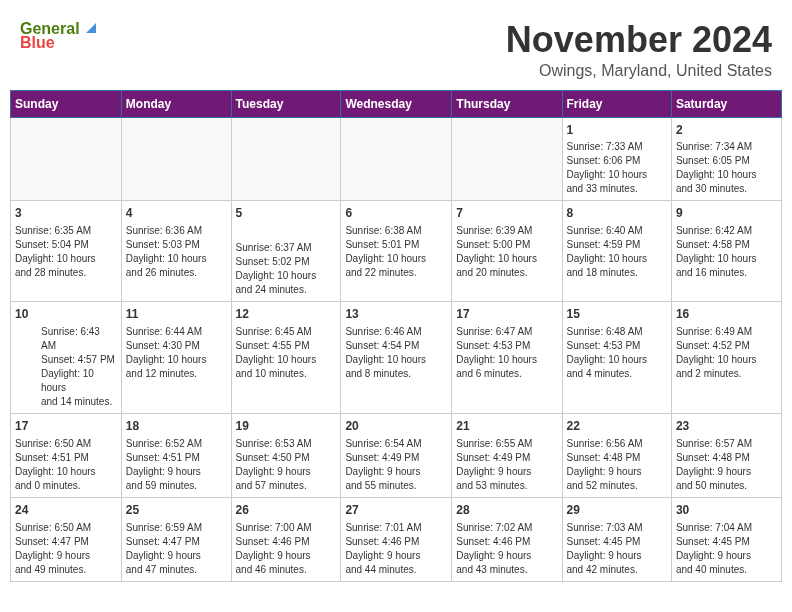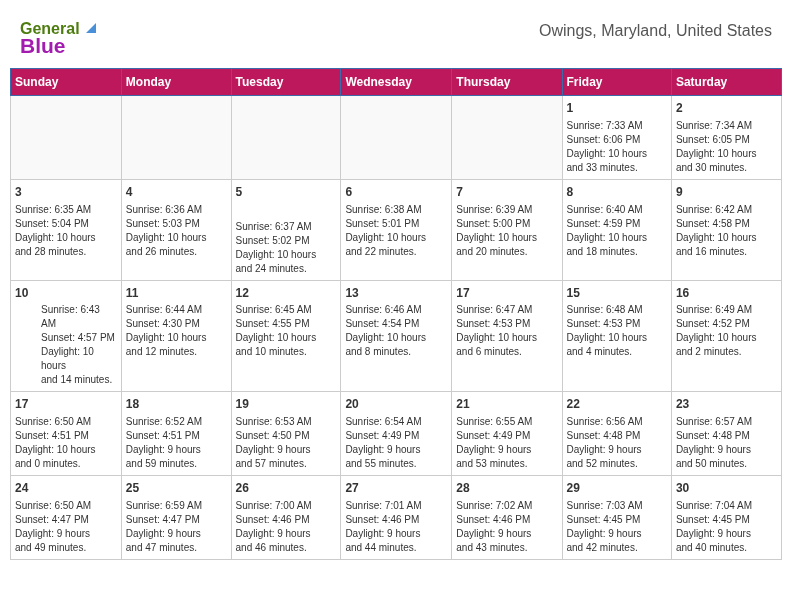--- a/index.html
+++ b/index.html
@@ -39,21 +39,21 @@
       color: #555;
       margin-top: 2px;
     }
     .calendar {
       width: 100%;
       border-collapse: collapse;
       margin-top: 5px;
       font-size: 11px;
     }
     .calendar th {
-      background: #be185d;
+      background: #701a75;
       color: white;
       padding: 6px 4px;
       text-align: left;
       font-size: 12px;
       font-weight: bold;
       border: 1px solid #3a6aaa;
     }
     .calendar td {
       border: 1px solid #ccc;
       vertical-align: top;
@@ -84,23 +84,24 @@
 <body>
 
 <div class="header">
   <div class="logo">
     <div class="logo-row">
       <span style="font-size:16px;font-weight:bold;color:#4d7c0f;">General</span>
       <svg width="18" height="18" viewBox="0 0 18 18" style="margin-left:2px;margin-top:-2px;">
         <polygon points="4,14 14,14 14,4" fill="#4a90d9"></polygon>
       </svg>
     </div>
-    <span style="font-size:21px;font-weight:bold;color:#a21caf;margin-top:-4px;">Blue</span>
+    <span style="font-size:16px;font-weight:bold;color:#ef4444;margin-top:-4px;">Blue</span>
   </div>
   <div class="title-area">
+    <div class="month-title">November 2024</div>
     <div class="location">Owings, Maryland, United States</div>
   </div>
 </div>
 
 <table class="calendar">
   <thead>
     <tr>
     <th>Sunday</th>
         <th>Monday</th>
         <th>Tuesday</th>

